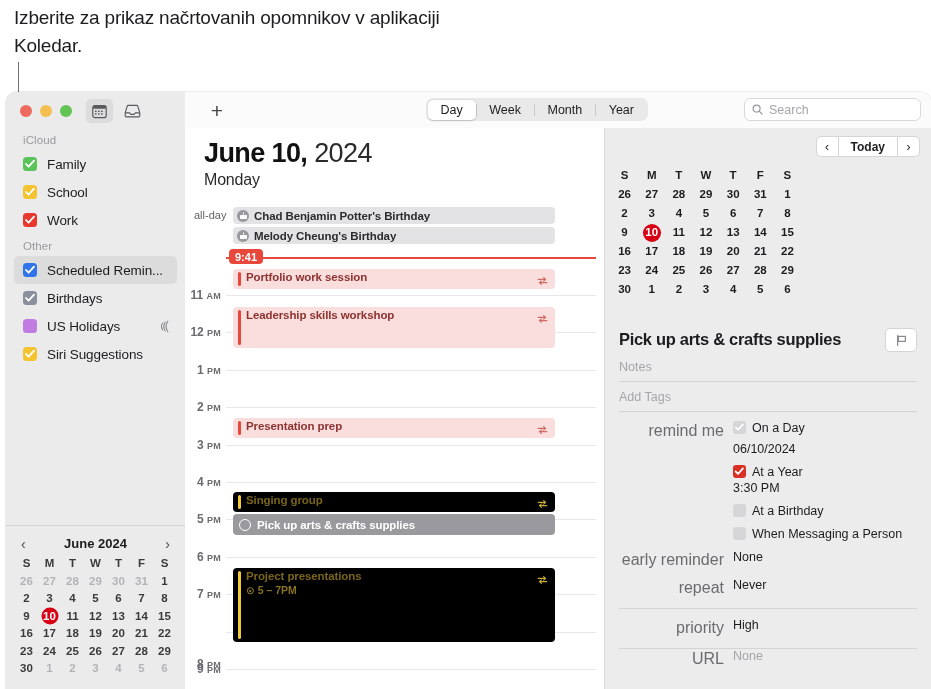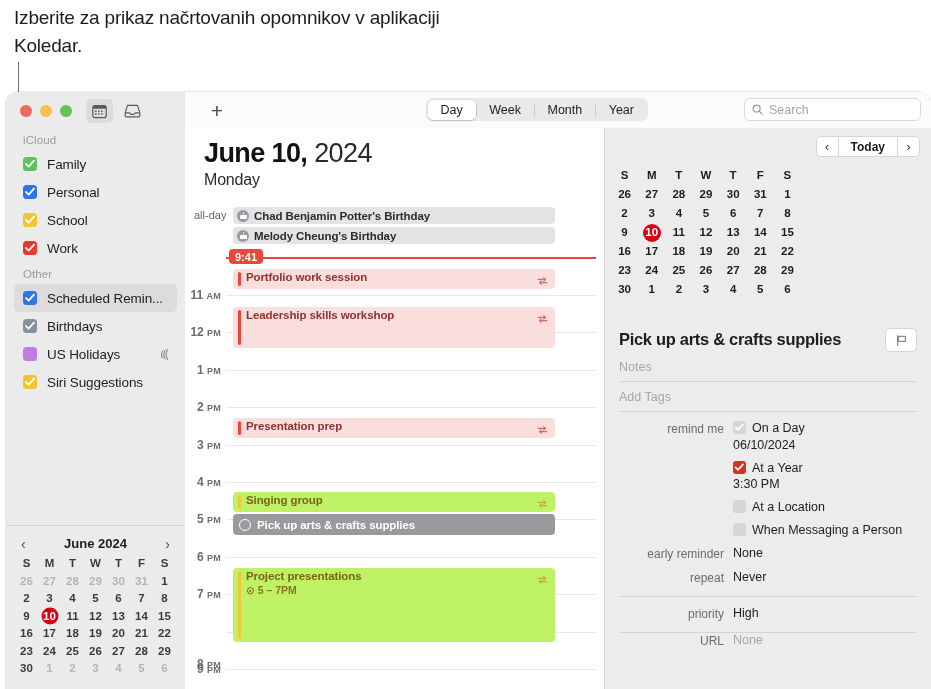--- a/index.html
+++ b/index.html
@@ -197,21 +197,21 @@
   }
   .ev-time{
     position:absolute;left:13px;top:16px;font-size:10.5px;font-weight:bold;
     display:flex;align-items:center;
   }
   .ev-rep{position:absolute;right:7px;top:3px;}
 
   .ev.red{background:#fadedd;}
   .ev.red .ev-bar{background:#e8483c;}
   .ev.red .ev-title{color:#8d3330;}
-  .ev.yellow{background:#bef264;}
+  .ev.yellow{background:#000000;}
   .ev.yellow .ev-bar{background:#f0c83c;}
   .ev.yellow .ev-title{color:#7a6418;}
   .ev.yellow .ev-time{color:#8a7325;}
 
   .rem{
     position:absolute;left:48px;width:322px;height:21px;
     background:#9a9a9e;border-radius:4px;display:flex;align-items:center;
     padding-left:6px;box-sizing:border-box;
   }
   .rem-circle{
@@ -259,21 +259,21 @@
     flex:0 0 auto;
   }
   .insp-field{
     font-size:12.5px;color:#a6a6aa;padding:8px 0 7px 0;
     border-bottom:0.5px solid #d4d4d4;
   }
   .insp-row{
     display:flex;align-items:flex-start;padding-top:9px;
   }
   .insp-key{
-    width:105px;text-align:right;font-size:12px;color:#6b6b70;
+    width:105px;text-align:right;font-size:16px;color:#6b6b70;
     padding-right:9px;flex:0 0 auto;padding-top:1px;
   }
   .insp-val{font-size:12.5px;color:#1d1d1f;}
   .insp-sub{font-size:12.5px;color:#1d1d1f;padding-left:114px;padding-top:2px;}
   .chk{
     width:13px;height:13px;border-radius:3px;margin-right:6px;
     flex:0 0 auto;position:relative;display:inline-block;vertical-align:-2px;
   }
   .chk.grey{background:#d6d6d8;}
   .chk.red{background:#d93025;}
@@ -318,28 +318,20 @@
 
     <div id="sidebar-sections">
         <div class="section-head">iCloud</div>
         <div class="cal-row">
           <span class="cal-box" style="background:#5ac45a">
             <svg width="12" height="12" viewBox="0 0 12 12">
               <polyline points="2,6 4.6,8.7 10,2.6" fill="none" stroke="#ffffff" stroke-width="1.8" stroke-linecap="round" stroke-linejoin="round"></polyline>
             </svg>
           </span>
           <span class="cal-label">Family</span>
-        </div>
-        <div class="cal-row">
-          <span class="cal-box" style="background:#2f74e8">
-            <svg width="12" height="12" viewBox="0 0 12 12">
-              <polyline points="2,6 4.6,8.7 10,2.6" fill="none" stroke="#ffffff" stroke-width="1.8" stroke-linecap="round" stroke-linejoin="round"></polyline>
-            </svg>
-          </span>
-          <span class="cal-label">Personal</span>
         </div>
         <div class="cal-row">
           <span class="cal-box" style="background:#f4c430">
             <svg width="12" height="12" viewBox="0 0 12 12">
               <polyline points="2,6 4.6,8.7 10,2.6" fill="none" stroke="#ffffff" stroke-width="1.8" stroke-linecap="round" stroke-linejoin="round"></polyline>
             </svg>
           </span>
           <span class="cal-label">School</span>
         </div>
         <div class="cal-row">
@@ -674,21 +666,21 @@
                 <polyline points="1.6,5.3 4,7.8 9,2.4" fill="none" stroke="#ffffff" stroke-width="1.7" stroke-linecap="round" stroke-linejoin="round"></polyline>
               </svg>
             </span><span>At a Year</span>
           </div>
         </div>
         <div class="insp-sub">3:30 PM</div>
 
         <div class="insp-row">
           <div class="insp-key"></div>
           <div class="insp-val">
-            <span class="chk empty"></span><span>At a Location</span>
+            <span class="chk empty"></span><span>At a Birthday</span>
           </div>
         </div>
 
         <div class="insp-row">
           <div class="insp-key"></div>
           <div class="insp-val">
             <span class="chk empty"></span><span>When Messaging a Person</span>
           </div>
         </div>
 

